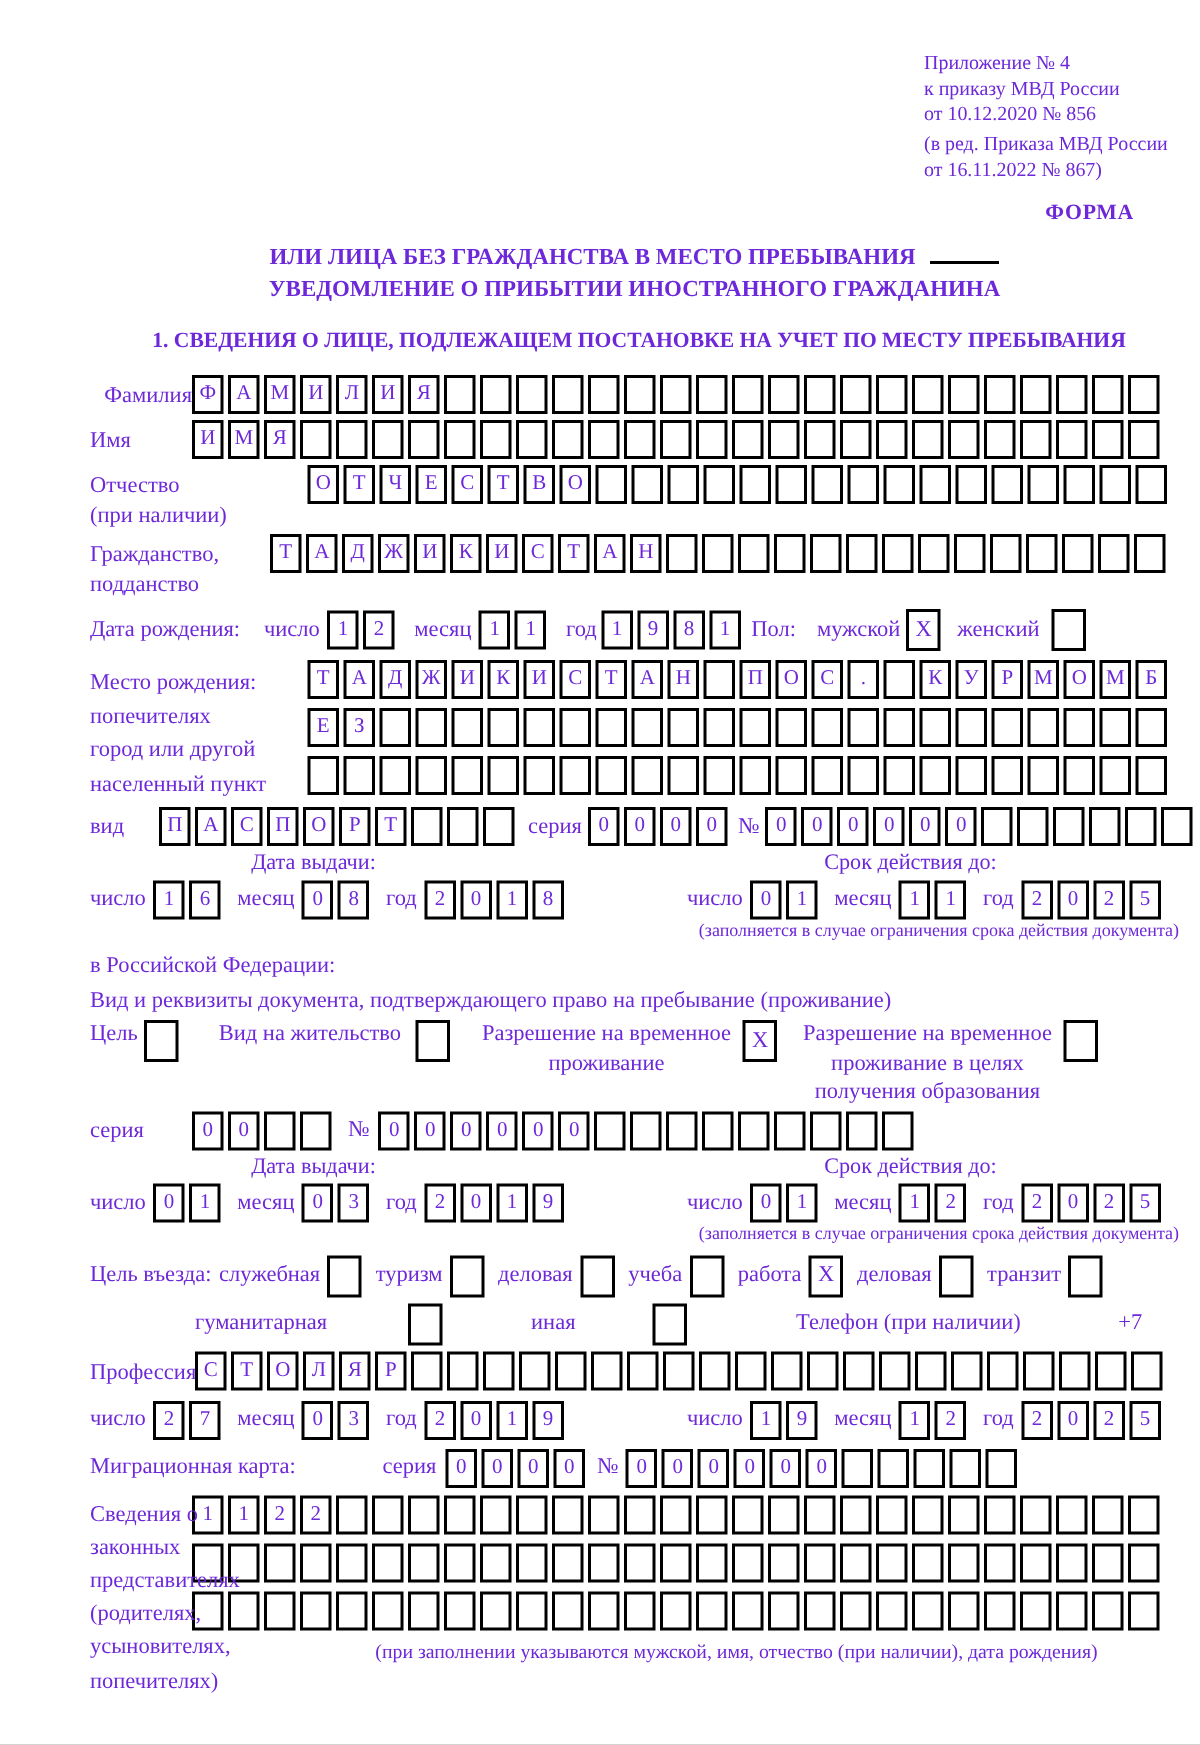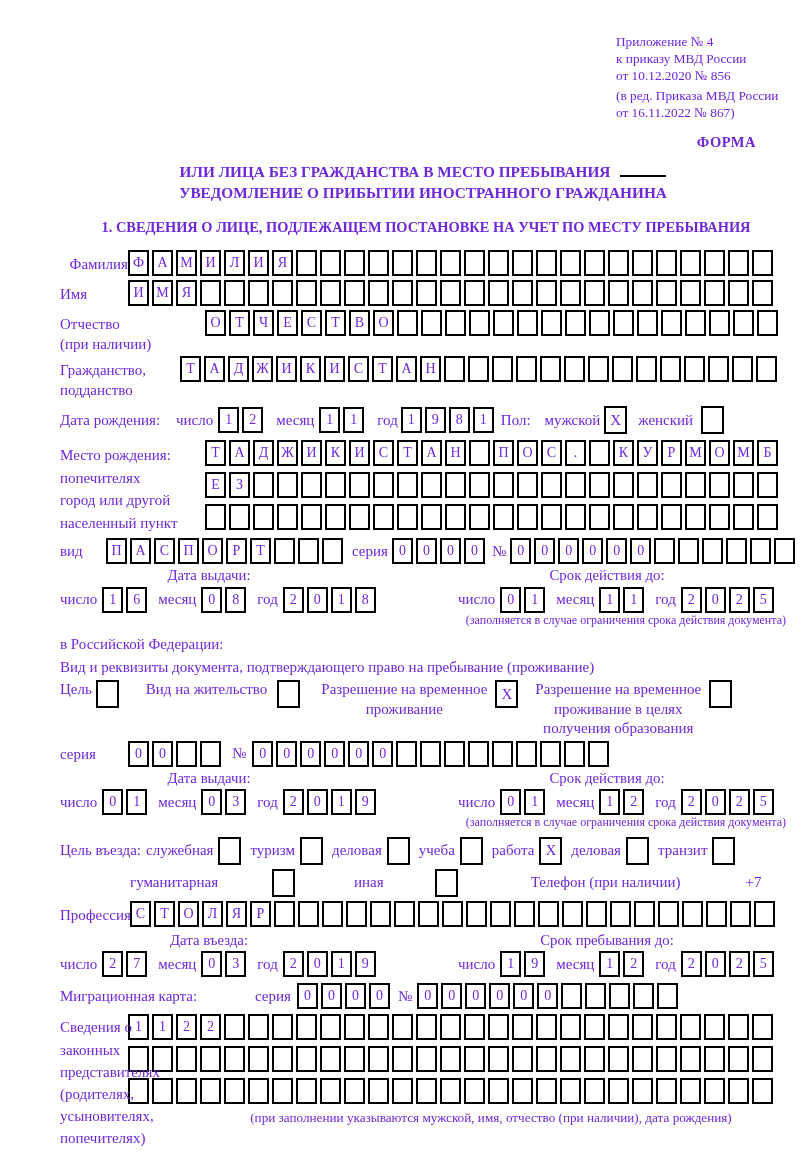--- a/index.html
+++ b/index.html
@@ -619,21 +619,20 @@
           <span class="cell"></span>
           <span class="cell"></span>
           <span class="cell"></span>
           <span class="cell"></span>
           <span class="cell"></span>
         </span>
     </div>
 
     <div class="dc" style="margin-top:5px;">
       <div class="dc-l">
-        <div class="dc-h">Дата въезда:</div>
         <div class="dcrow">
           <span class="sl">число</span>
           <span class="cells">
               <span class="cell">2</span>
               <span class="cell">7</span>
             </span>
           <span class="sl">месяц</span>
           <span class="cells">
               <span class="cell">0</span>
               <span class="cell">3</span>
@@ -641,21 +640,20 @@
           <span class="sl">год</span>
           <span class="cells">
               <span class="cell">2</span>
               <span class="cell">0</span>
               <span class="cell">1</span>
               <span class="cell">9</span>
             </span>
         </div>
       </div>
       <div class="dc-rt">
-        <div class="dc-h">Срок пребывания до:</div>
         <div class="dcrow">
           <span class="sl">число</span>
           <span class="cells">
               <span class="cell">1</span>
               <span class="cell">9</span>
             </span>
           <span class="sl">месяц</span>
           <span class="cells">
               <span class="cell">1</span>
               <span class="cell">2</span>

